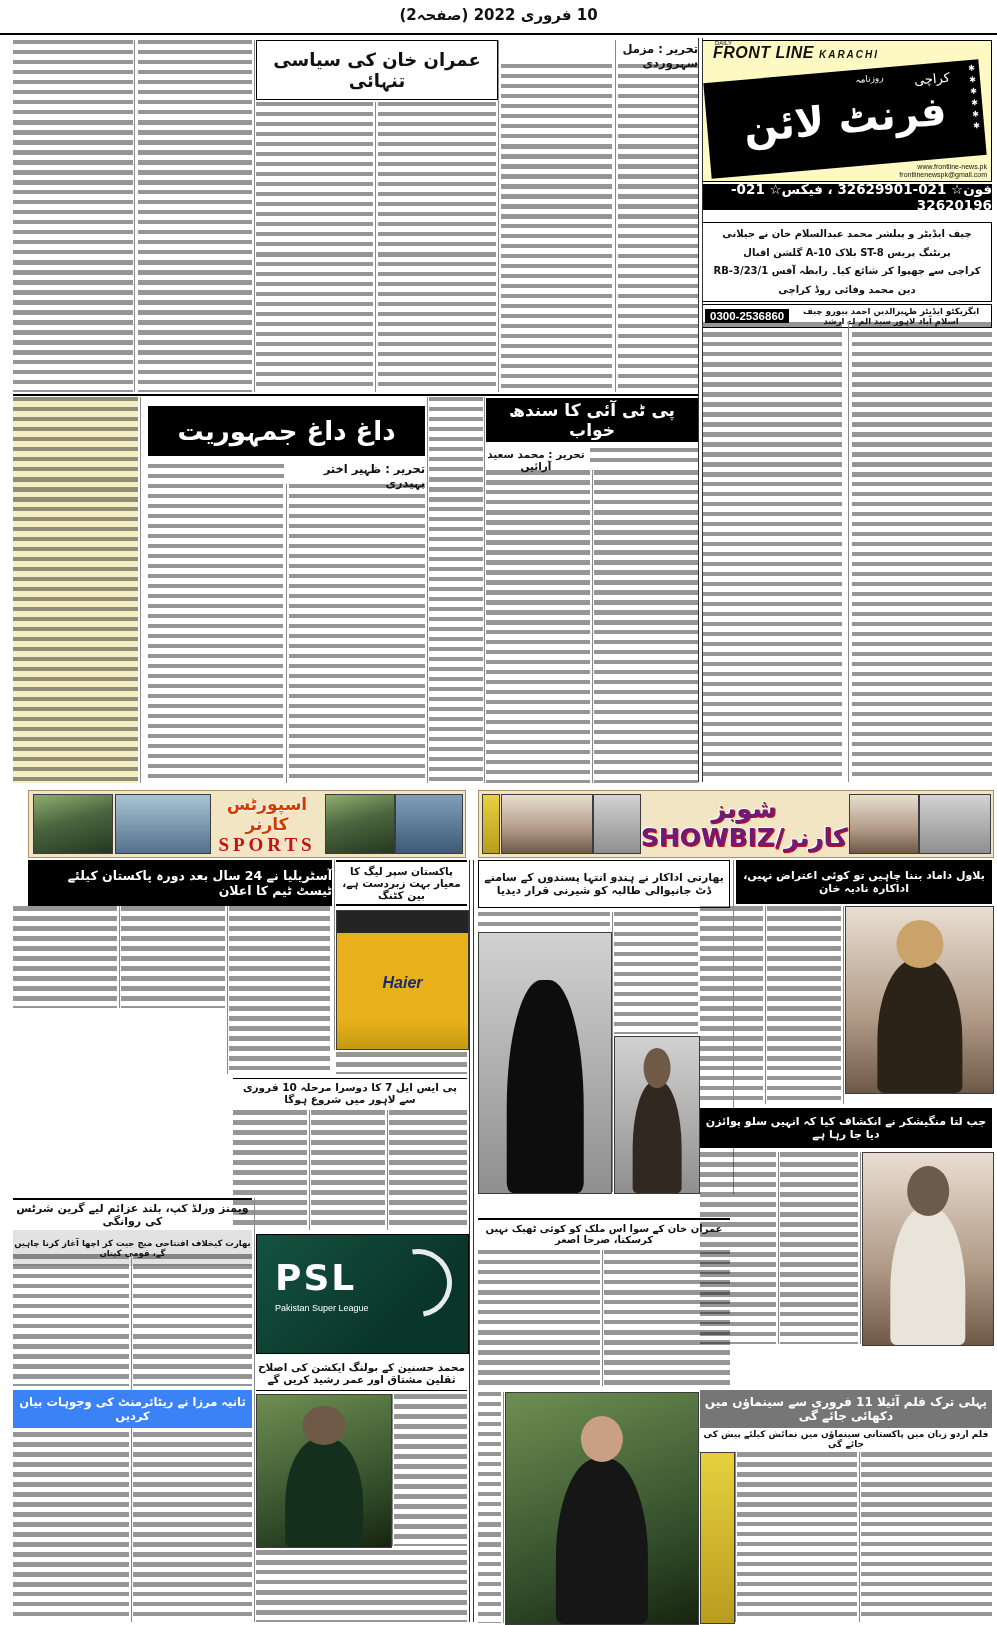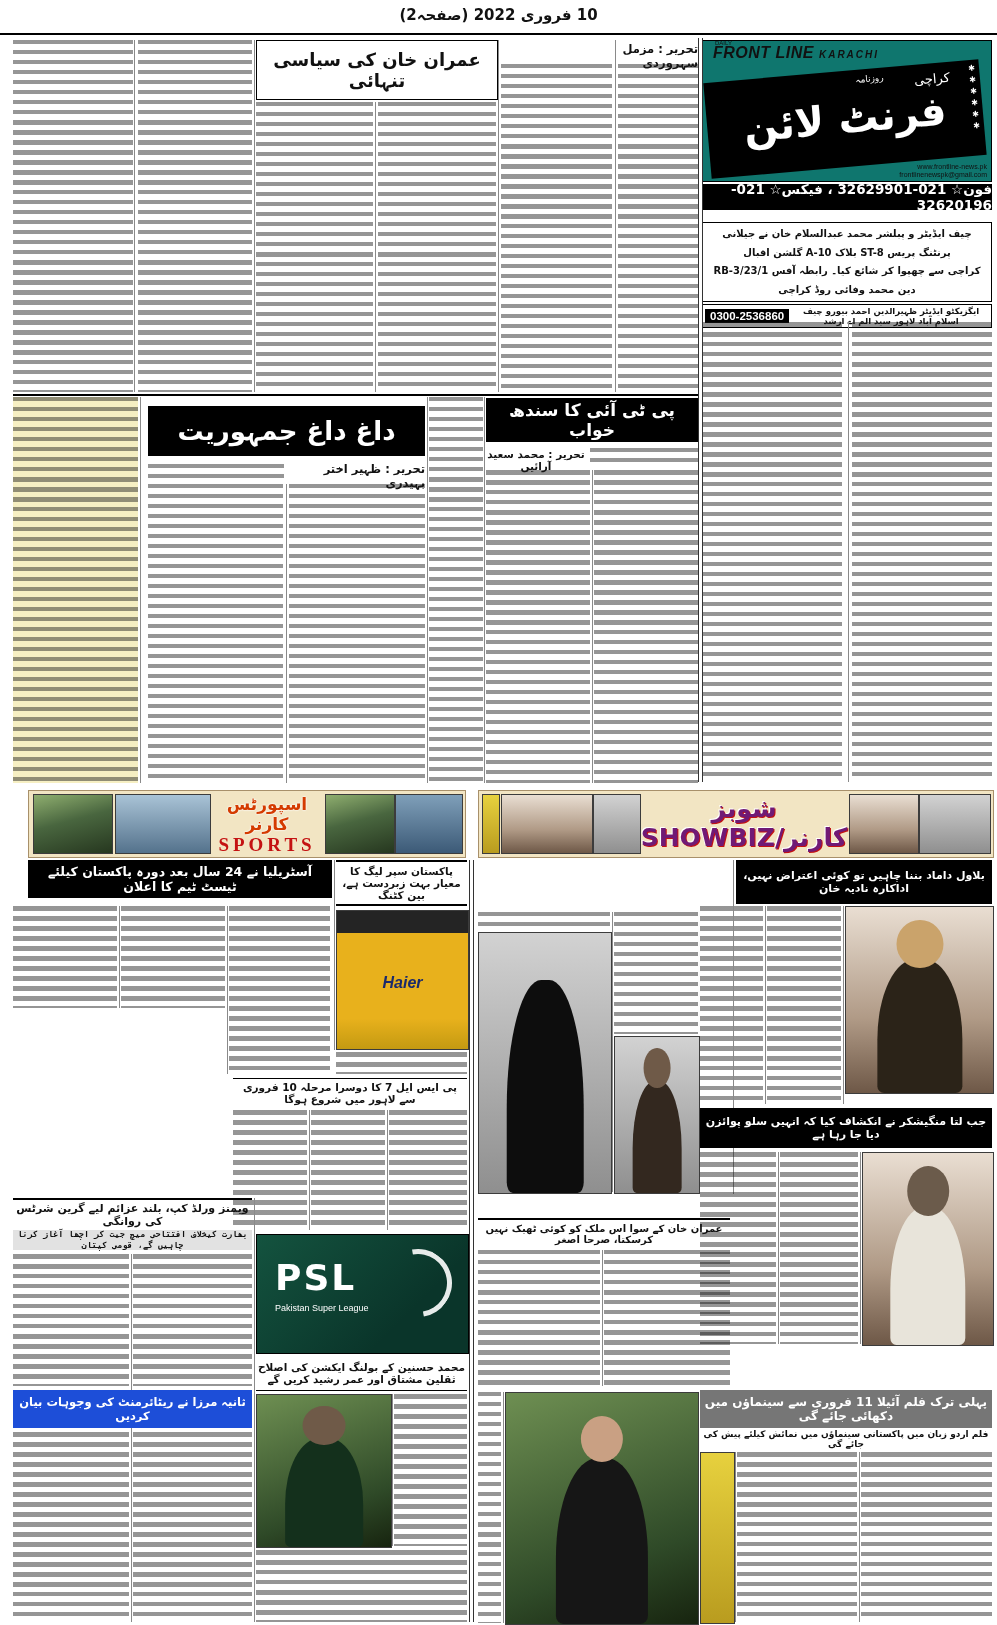--- a/index.html
+++ b/index.html
@@ -7,21 +7,21 @@
         font-family:"DejaVu Sans",sans-serif;color:#111;overflow:hidden;}
   .abs{position:absolute;}
   .u{direction:rtl;}
   
   .sim{background-image:repeating-linear-gradient(180deg,rgba(25,25,25,.46) 0px,rgba(25,25,25,.46) 4.5px,transparent 4.5px,transparent 10px);}
   .vr{position:absolute;width:1px;background:#8a8a8a;}
   .vr2{position:absolute;width:3px;border-left:1px solid #333;border-right:1px solid #333;background:#fff;}
   .hr{position:absolute;height:2px;background:#000;}
   .hbox{display:flex;align-items:center;justify-content:center;text-align:center;font-weight:700;}
   .bk{background:#000;color:#fff;}
-  .gray{background:#1d4ed8;color:#fff;}
+  .gray{background:#3b82f6;color:#fff;}
   .ph{position:absolute;border:1px solid #3c3c3c;overflow:hidden;}
   .sil{position:absolute;left:50%;bottom:0;transform:translateX(-50%);width:58%;height:72%;
        background:#1b1b1b;border-radius:45% 45% 8% 8%/60% 60% 5% 5%;}
   .head{position:absolute;left:50%;top:7%;transform:translateX(-50%);width:32%;height:26%;
         background:#6f5a48;border-radius:50%;}
   
   .g-cricket{background:linear-gradient(165deg,#8fae6f,#49663f 45%,#26371f);}
   .g-crowd{background:linear-gradient(180deg,#bdb7a2 0 55%,#7d9c6a 55% 75%,#44603c);}
   .g-zalmi{background:linear-gradient(180deg,#242424 0 16%,#e8b11c 16% 78%,#c49a12);}
   .g-gray{background:linear-gradient(180deg,#d2d2d2,#8f8f8f);}
@@ -30,21 +30,21 @@
   .g-yellow{background:linear-gradient(180deg,#e7d13e,#b99c1f);}
   .g-tennis{background:linear-gradient(180deg,#7f9fb9,#3c5a77);}
   .g-blue{background:linear-gradient(180deg,#a9c3d6,#54728c);}
   
   .banner{position:absolute;background:#f2e5c3;border:1px solid #a8906a;}
   .sports-ur{color:#d43b00;font-weight:700;font-size:17px;text-shadow:0 0 2px #fff,0 0 2px #fff;}
   .sports-en{color:#c41212;font-weight:700;font-size:19px;letter-spacing:4px;font-family:"Liberation Serif",serif;}
   .showbiz-t{color:#701a75;font-weight:800;font-size:25px;text-shadow:1px 1px 0 #c41212,-1px -1px 0 #fff;}
   
   .mast{position:absolute;left:702px;top:40px;width:290px;}
-  .mast .logo{position:relative;height:140px;border:1px solid #000;background:#0f766e;overflow:hidden;}
+  .mast .logo{position:relative;height:140px;border:1px solid #000;background:#fef9c3;overflow:hidden;}
   .mast .en{position:absolute;left:10px;top:3px;font-family:"Liberation Sans",sans-serif;
             font-style:italic;font-weight:900;font-size:16px;letter-spacing:.5px;}
   .mast .en small{font-size:10px;letter-spacing:2px;}
   .mast .daily{position:absolute;left:12px;top:-1px;font-size:6px;font-family:"Liberation Sans",sans-serif;}
   .tilt{position:absolute;left:4px;top:30px;width:276px;height:96px;background:#000;color:#fff;
         transform:rotate(-5deg);display:flex;align-items:center;justify-content:center;}
   .tilt .big{font-size:40px;font-weight:800;}
   .tilt .city{position:absolute;right:30px;top:8px;font-size:13px;}
   .tilt .roz{position:absolute;right:96px;top:5px;font-size:9px;}
   .tilt .stars{position:absolute;right:3px;top:4px;bottom:4px;writing-mode:vertical-rl;font-size:8px;color:#fff;}
@@ -165,21 +165,21 @@
     <div class="ph g-yellow" style="left:3px;top:3px;width:16px;height:58px;"></div>
     <div class="ph g-warm" style="left:22px;top:3px;width:90px;height:58px;"></div>
     <div class="ph g-gray" style="left:114px;top:3px;width:46px;height:58px;"></div>
     <div class="abs u showbiz-t hbox" style="left:162px;top:3px;width:206px;height:58px;">شوبز کارنر/SHOWBIZ</div>
     <div class="ph g-warm" style="left:370px;top:3px;width:68px;height:58px;"></div>
     <div class="ph g-gray" style="left:440px;top:3px;width:70px;height:58px;"></div>
   </div>
 
   <div class="vr2" style="left:469px;top:860px;height:762px;"></div>
 
-  <div class="abs u hbox bk" style="left:28px;top:860px;width:304px;height:38px;font-size:12.5px;">آسٹریلیا نے 24 سال بعد دورہ پاکستان کیلئے ٹیسٹ ٹیم کا اعلان</div>
+  <div class="abs u hbox bk" style="left:28px;top:860px;width:304px;height:46px;font-size:12.5px;text-align:right;">آسٹریلیا نے 24 سال بعد دورہ پاکستان کیلئے ٹیسٹ ٹیم کا اعلان</div>
   <div class="abs u hbox" style="left:336px;top:860px;width:131px;height:42px;border-top:2px solid #000;border-bottom:2px solid #000;font-size:10.5px;">پاکستان سپر لیگ کا معیار بہت زبردست ہے، بین کٹنگ</div>
 
   <div class="abs sim" style="left:13px;top:906px;width:104px;height:102px;"></div>
   <div class="abs sim" style="left:121px;top:906px;width:104px;height:102px;"></div>
   <div class="abs sim" style="left:229px;top:906px;width:101px;height:168px;"></div>
   <div class="vr" style="left:119px;top:906px;height:102px;"></div>
   <div class="vr" style="left:227px;top:906px;height:168px;"></div>
   <div class="vr" style="left:334px;top:860px;height:190px;"></div>
 
   <div class="ph g-zalmi" style="left:336px;top:910px;width:131px;height:138px;">
@@ -189,21 +189,21 @@
 
 
   <div class="abs u hbox" style="left:233px;top:1078px;width:234px;height:28px;border-top:1px solid #000;font-size:10.5px;">پی ایس ایل 7 کا دوسرا مرحلہ 10 فروری سے لاہور میں شروع ہوگا</div>
   <div class="abs sim" style="left:233px;top:1110px;width:74px;height:120px;"></div>
   <div class="abs sim" style="left:311px;top:1110px;width:74px;height:120px;"></div>
   <div class="abs sim" style="left:389px;top:1110px;width:78px;height:120px;"></div>
   <div class="vr" style="left:309px;top:1110px;height:120px;"></div>
   <div class="vr" style="left:387px;top:1110px;height:120px;"></div>
 
   <div class="abs u hbox" style="left:13px;top:1198px;width:239px;height:30px;border-top:2px solid #000;font-size:11px;">ویمنز ورلڈ کپ، بلند عزائم لیے گرین شرٹس کی روانگی</div>
-  <div class="abs u hbox" style="left:13px;top:1230px;width:239px;height:20px;background:#e2e2e2;font-size:8.5px;font-family:Liberation Mono, monospace;">بھارت کیخلاف افتتاحی میچ جیت کر اچھا آغاز کرنا چاہیں گے، قومی کپتان</div>
+  <div class="abs u hbox" style="left:13px;top:1230px;width:239px;height:36px;background:#e2e2e2;font-size:8.5px;">بھارت کیخلاف افتتاحی میچ جیت کر اچھا آغاز کرنا چاہیں گے، قومی کپتان</div>
   <div class="abs sim" style="left:13px;top:1254px;width:116px;height:132px;"></div>
   <div class="abs sim" style="left:133px;top:1254px;width:119px;height:132px;"></div>
   <div class="vr" style="left:131px;top:1254px;height:368px;"></div>
   <div class="vr" style="left:254px;top:1198px;height:424px;"></div>
 
   <div class="psl">
     <div class="abbr">PSL</div>
     <div class="nm">Pakistan Super League</div>
     <div class="swoosh"></div>
   </div>
@@ -214,20 +214,21 @@
     <div class="head"></div>
   </div>
   <div class="abs sim" style="left:394px;top:1394px;width:73px;height:152px;"></div>
   <div class="vr" style="left:392px;top:1394px;height:152px;"></div>
   <div class="abs sim" style="left:256px;top:1550px;width:211px;height:72px;"></div>
 
   <div class="abs u hbox gray" style="left:13px;top:1390px;width:239px;height:38px;font-size:11.5px;">ثانیہ مرزا نے ریٹائرمنٹ کی وجوہات بیان کردیں</div>
   <div class="abs sim" style="left:13px;top:1432px;width:116px;height:190px;"></div>
   <div class="abs sim" style="left:133px;top:1432px;width:119px;height:190px;"></div>
 
+  <div class="abs u hbox" style="left:478px;top:860px;width:252px;height:48px;border:1px solid #000;font-size:11px;padding:0 3px;box-sizing:border-box;">بھارتی اداکار نے ہندو انتہا پسندوں کے سامنے ڈٹ جانیوالی طالبہ کو شیرنی قرار دیدیا</div>
   <div class="abs u hbox bk" style="left:736px;top:860px;width:256px;height:44px;font-size:11px;padding:0 3px;box-sizing:border-box;">بلاول داماد بننا چاہیں تو کوئی اعتراض نہیں، اداکارہ نادیہ خان</div>
 
   <div class="ph g-warm" style="left:845px;top:906px;width:147px;height:186px;">
     <div class="sil" style="background:#2b2318;"></div>
     <div class="head" style="background:#caa36b;"></div>
   </div>
   <div class="abs sim" style="left:700px;top:906px;width:63px;height:198px;"></div>
   <div class="abs sim" style="left:767px;top:906px;width:74px;height:198px;"></div>
   <div class="vr" style="left:765px;top:906px;height:198px;"></div>
   <div class="vr" style="left:843px;top:906px;height:198px;"></div>

